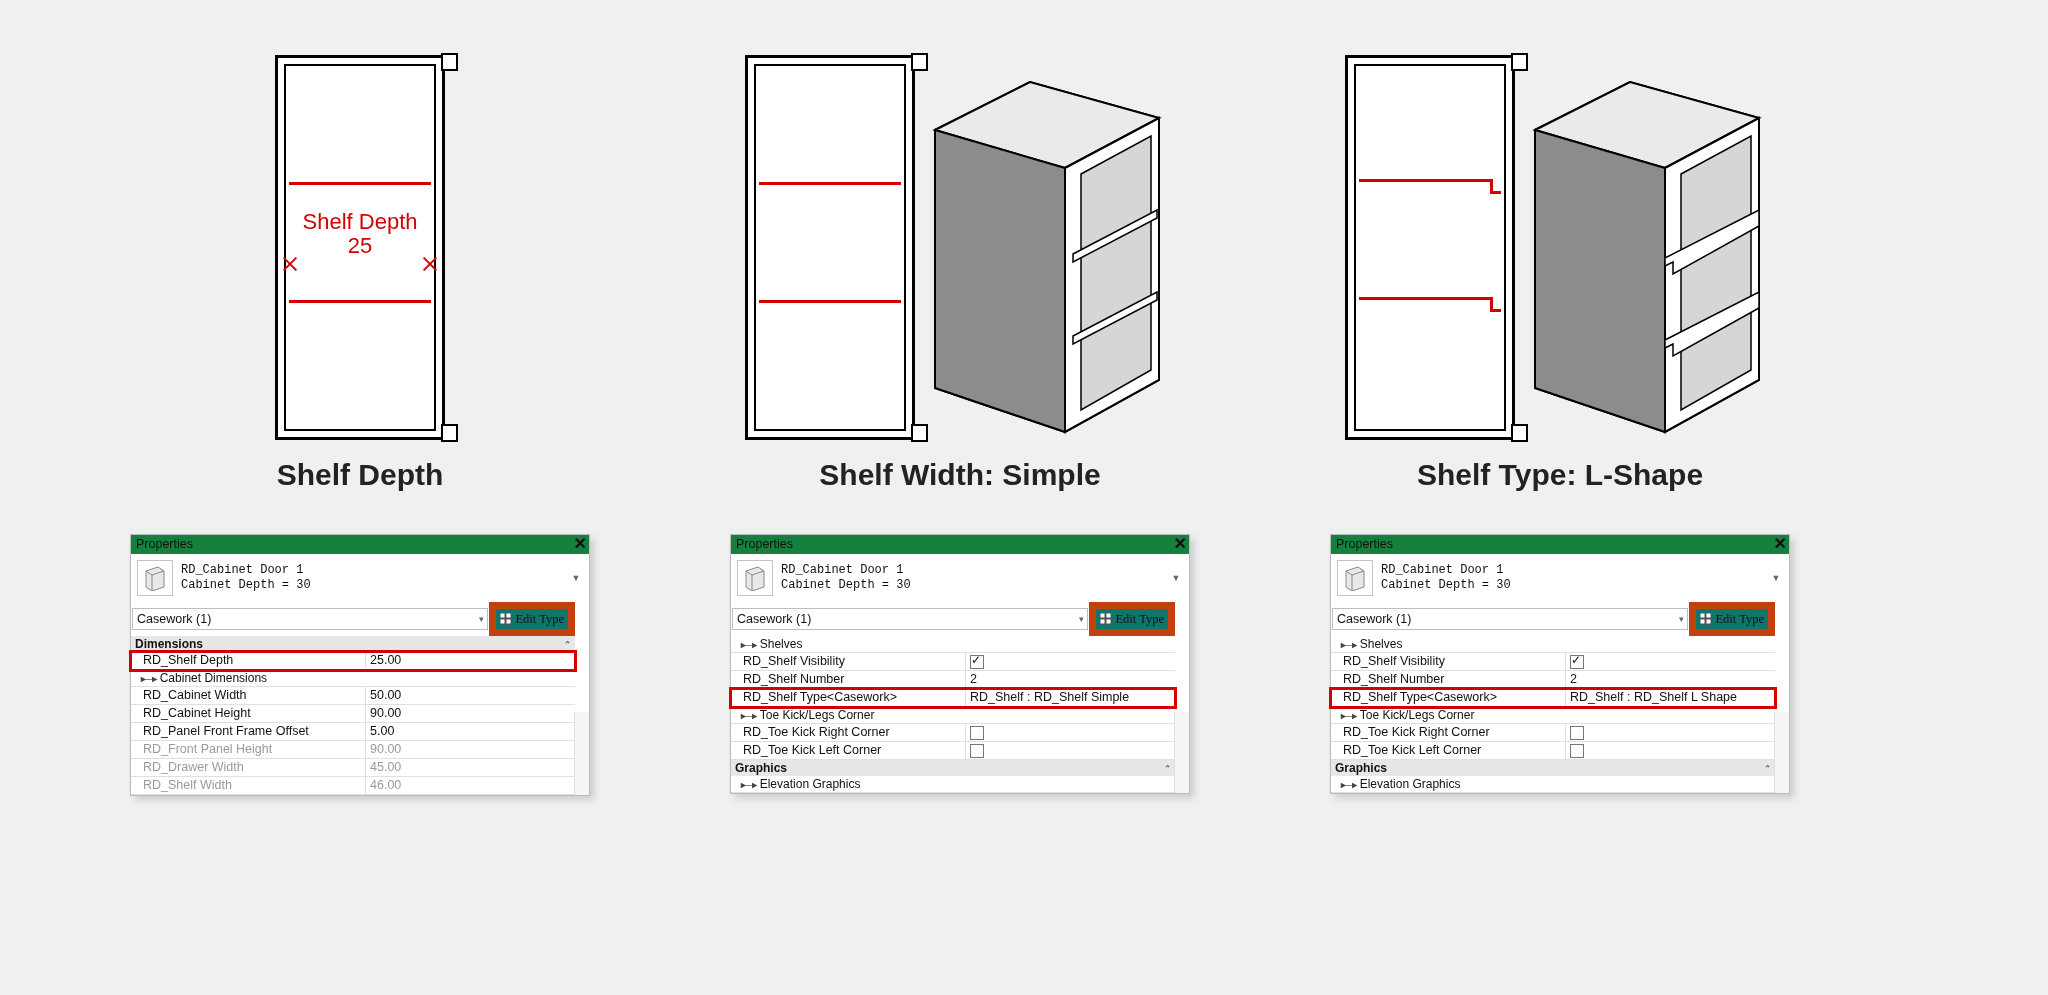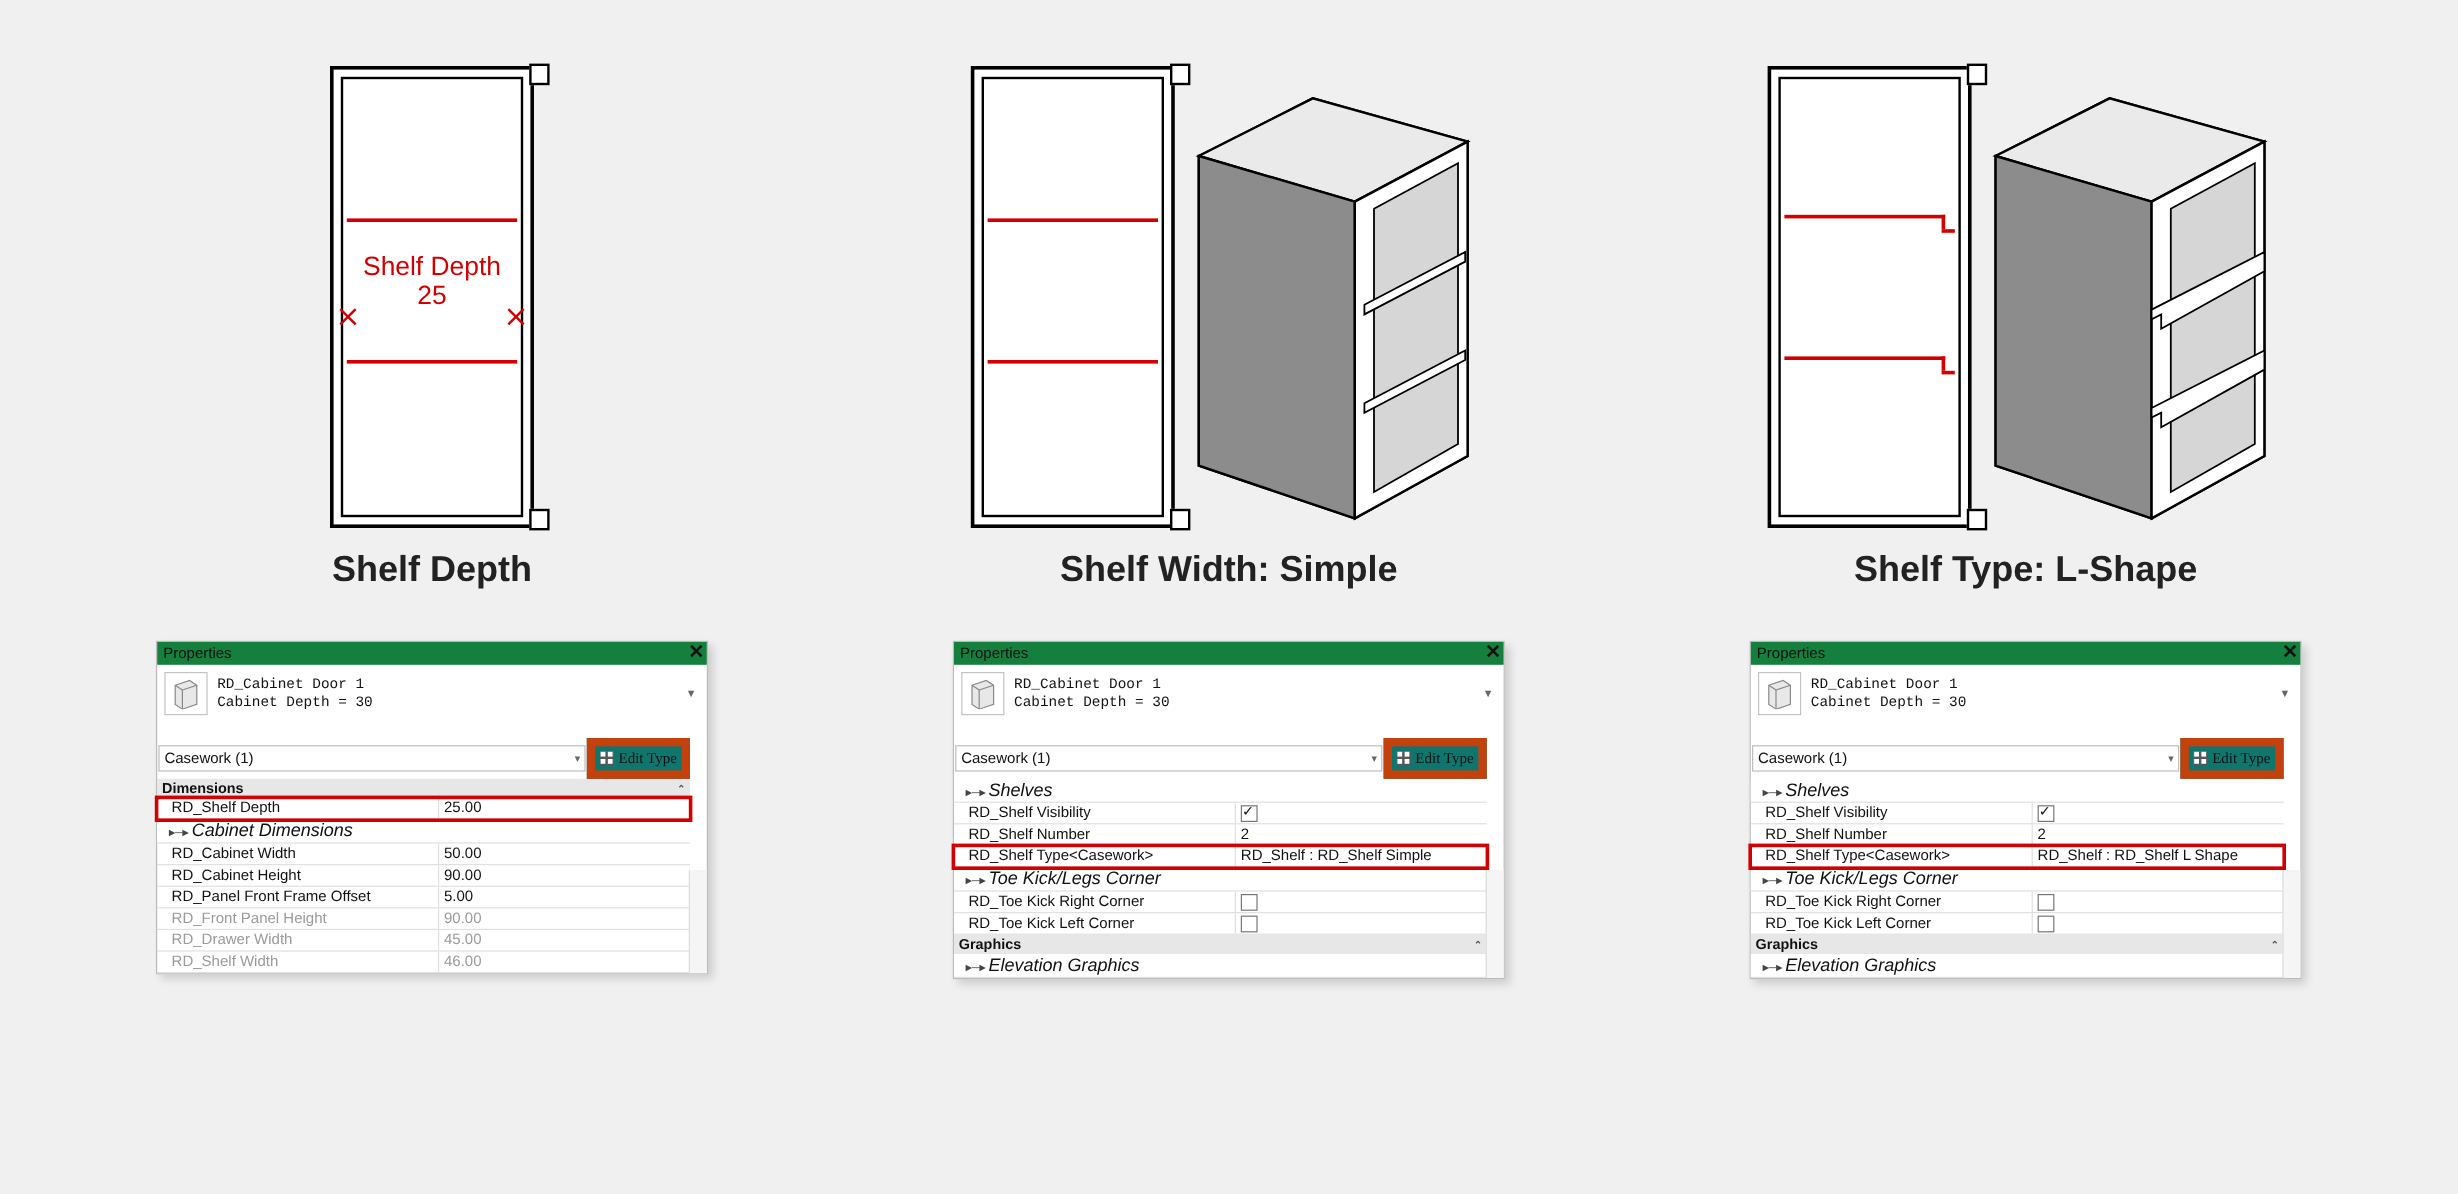--- a/index.html
+++ b/index.html
@@ -1,18 +1,18 @@
 <!DOCTYPE html>
 <html><head>
 <meta charset="utf-8">
 <style>
   html,body { margin:0; padding:0; background:#f0f0f0; font-family:"Segoe UI",Arial,sans-serif; }
   body { width:2048px; height:995px; overflow:hidden; position:relative; }
 
-  .page { display:flex; justify-content:space-between; padding:0 60px;gap:12px; }
+  .page { display:flex; justify-content:flex-start; padding:0 60px; }
   .col { display:flex; flex-direction:column; align-items:center; width:600px; }
   .caption { font-size:30px; font-weight:700; color:#222; margin:18px 0 24px; }
 
   .diagram-wrap { display:flex; align-items:flex-end; gap:0; }
 
   
   .front { position:relative; width:170px; height:385px; background:#fff; margin-top:55px; }
   .front .outer { position:absolute; inset:0; border:3px solid #000; }
   .front .inner { position:absolute; left:9px; top:9px; right:9px; bottom:9px; border:2px solid #000; }
   .shelfline { position:absolute; left:14px; right:14px; height:3px; background:#d20000; }
@@ -43,31 +43,31 @@
   .pal-title .x { font-weight:bold; font-size:16px; cursor:pointer; line-height:1; }
   .fam-row { display:flex; align-items:center; gap:8px; padding:6px; }
   .fam-icon { width:34px; height:34px; border:1px solid #c3c3c3; background:#fff; display:flex; justify-content:center; align-items:center; }
   .fam-txt { line-height:1.25; font-size:12px;font-family:Liberation Mono, monospace; }
   .drop { margin-left:auto; width:14px; height:14px; display:flex; justify-content:center; color:#666; font-size:9px; padding-top:3px; }
   .sel-row { display:flex; align-items:center; }
   .sel { flex:1; border:1px solid #bdbdbd; background:#fff; padding:1px 4px; display:flex; justify-content:space-between; align-items:center; height:18px; margin:0 1px; }
   .edit-type { display:flex; align-items:center; gap:3px; padding:1px 4px; border:7px solid #c2410c; background:#0f766e; cursor:pointer; white-space:nowrap; height:18px;font-family:Liberation Serif, serif; }
   .group { background:#e7e7e7; padding:1px 4px; font-size:12px; display:flex; justify-content:space-between; align-items:center;font-weight:bold; }
   .group .expander { font-size:8px; color:#555; }
-  .subgroup { padding:1px 2px 1px 8px; font-size:15px; background:#fff; border-bottom:1px solid #e0e0e0;font-style:italic; }
+  .subgroup { padding:1px 2px 1px 8px; font-size:12px; background:#fff; border-bottom:1px solid #e0e0e0; }
   .subgroup::before{ content:"►─► "; font-size:9px; color:#444; letter-spacing:-2px; margin-right:2px; }
   .prow { display:flex; border-bottom:1px solid #e0e0e0; height:17px; }
   .pname { width:220px; padding:1px 2px 1px 12px; border-right:1px solid #e0e0e0; overflow:hidden; white-space:nowrap; }
   .pval  { flex:1; padding:1px 4px; overflow:hidden; white-space:nowrap; }
   .disabled .pname,.disabled .pval { color:#9a9a9a; }
   .cb { width:12px; height:12px; border:1px solid #777; display:inline-block; vertical-align:middle; position:relative; }
   .cb.checked::after{ content:"✓"; position:absolute; top:-3px; left:0; font-size:12px; }
   .hl { outline:3px solid #d20000; outline-offset:-1px; }
   .scrollbar { position:absolute; right:0; top:110px; bottom:0; width:14px; background:#f5f5f5; border-left:1px solid #ddd; }
-  .content-area { position:relative; padding-right:14px;margin-top:13px; }
+  .content-area { position:relative; padding-right:14px; }
 
   .et-icon { width:12px; height:12px; display:inline-block; }
   .et-icon svg { display:block; }
 </style>
 </head>
 <body>
 
 <div class="page">
 
   <div class="col">

